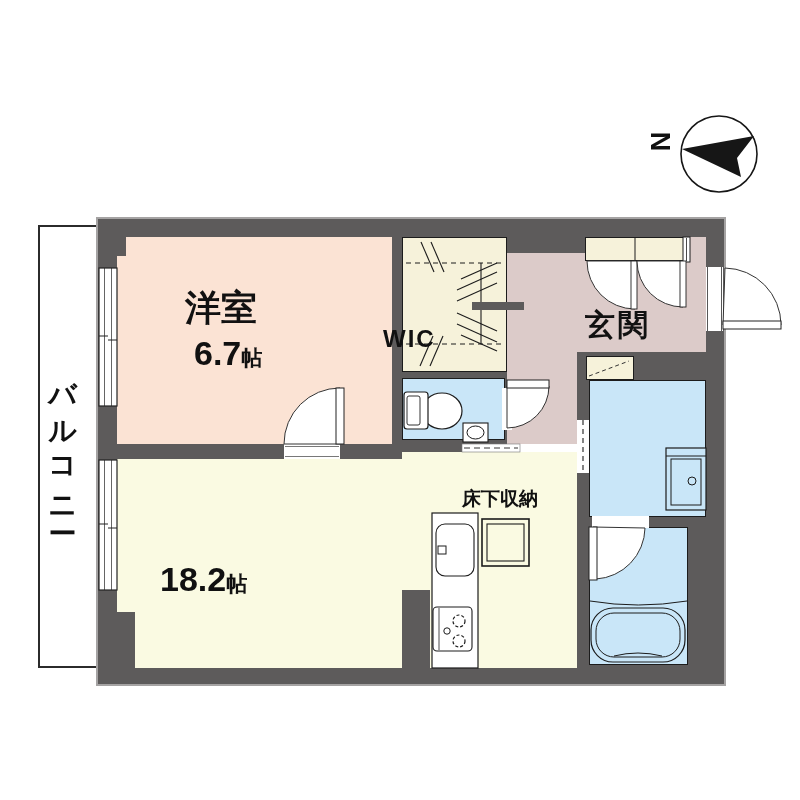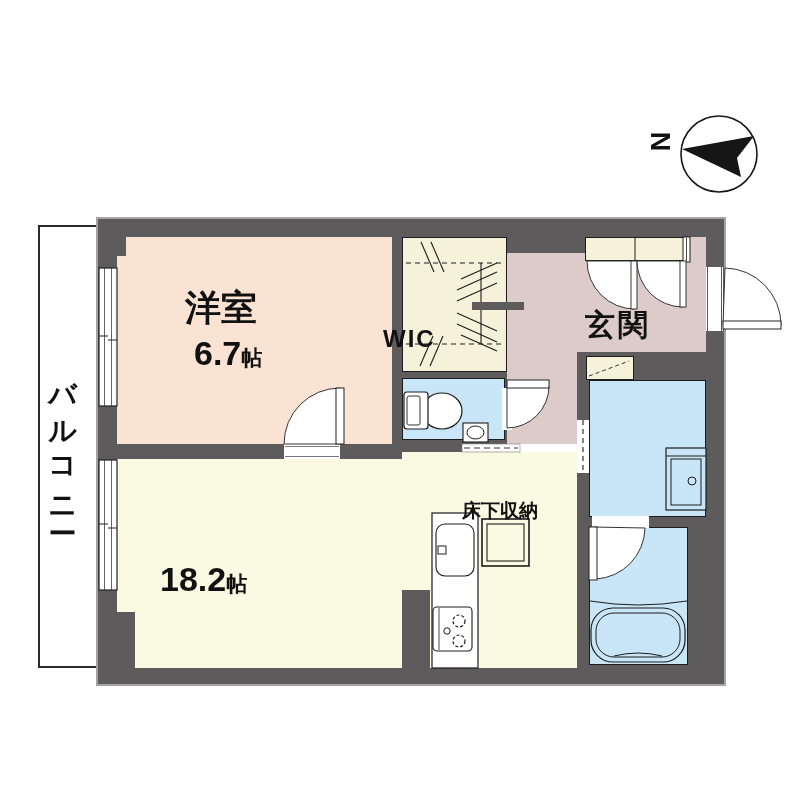--- a/index.html
+++ b/index.html
@@ -18,21 +18,21 @@
   .boxline{border:1.5px solid var(--line);}
   .thinline{border:1px solid var(--line);}
   .balcony{background:#fff;border:2px solid #2b2b2b;border-right:none;}
   .lbl{position:absolute;font-weight:bold;color:#111;line-height:1;white-space:nowrap;}
   .lbl-room{font-size:36px;}
   .lbl-size{font-size:34px;}
   .lbl-unit{font-size:21px;font-weight:bold;}
   .lbl-balcony{writing-mode:vertical-rl;font-size:28px;letter-spacing:7px;}
   .lbl-wic{font-size:24px;letter-spacing:2px;}
   .lbl-genkan{font-size:30px;letter-spacing:3px;}
-  .lbl-yukashita{font-size:19px;margin-top:12px;}
+  .lbl-yukashita{font-size:19px;}
   .lbl-north{font-size:27px;transform:rotate(90deg);}
   .ctr{text-align:left;}
   svg.overlay{position:absolute;left:0;top:0;}
 </style>
 </head>
 <body>
 
 <div id="stage">
 
   <div class="abs balcony" style="left:38px;top:225px;width:60px;height:443px;"></div>

